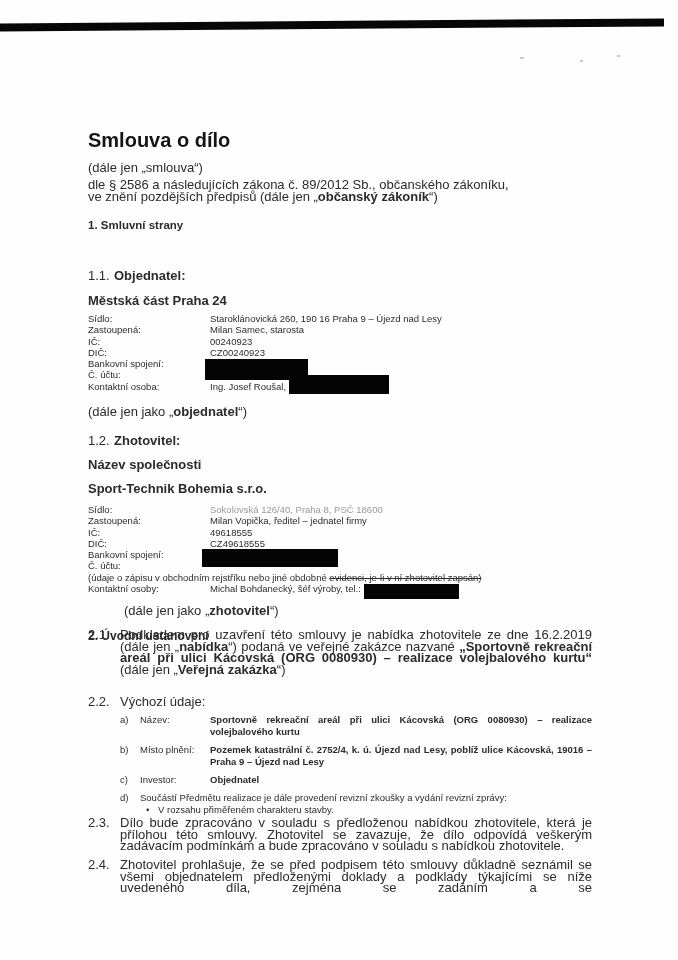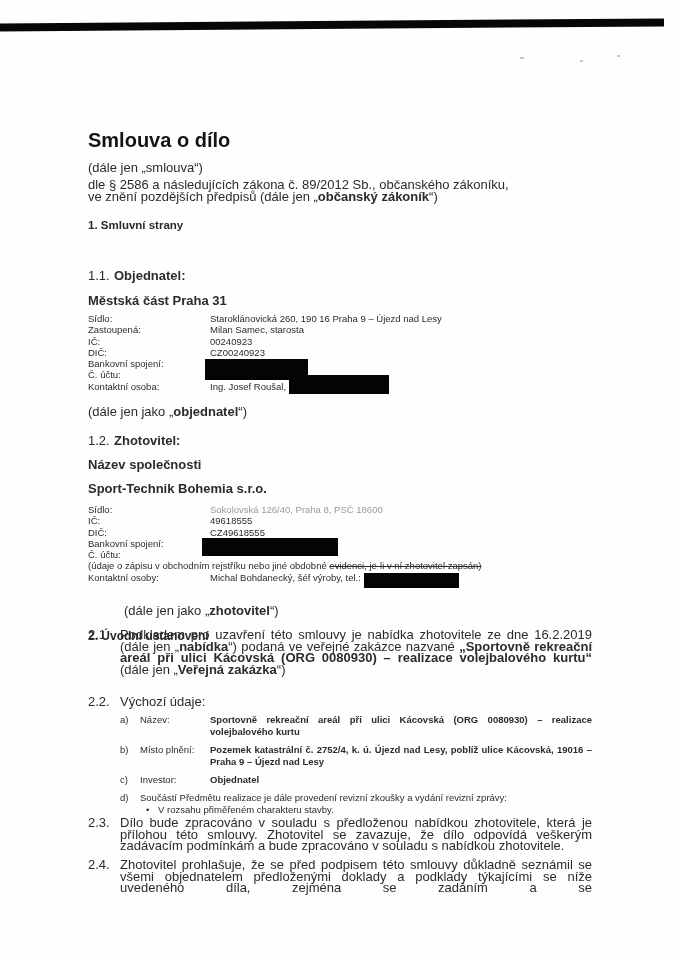--- a/index.html
+++ b/index.html
@@ -102,21 +102,21 @@
     <span>dle § 2586 a následujících zákona č. 89/2012 Sb., občanského zákoníku,</span><br>
     <span>ve znění pozdějších předpisů (dále jen „</span><b>občanský zákoník</b><span>“)</span>
   </div>
 
   <div class="blk center h-s1">1. Smluvní strany</div>
 
   <div class="blk clause c11">
     <span class="num">1.1.</span>
     <span class="ctitle">Objednatel:</span>
   </div>
-  <div class="blk obj-name">Městská část Praha 31</div>
+  <div class="blk obj-name">Městská část Praha 24</div>
 
   <div class="blk rows obj-rows">
     <div class="row">
       <span class="lbl">Sídlo:</span><span>Staroklánovická 260, 190 16 Praha 9 – Újezd nad Lesy</span>
     </div>
     <div class="row">
       <span class="lbl">Zastoupená:</span><span>Milan Samec, starosta</span>
     </div>
     <div class="row">
       <span class="lbl">IČ:</span><span>00240923</span>
@@ -142,20 +142,23 @@
   <div class="blk clause c12">
     <span class="num">1.2.</span>
     <span class="ctitle">Zhotovitel:</span>
   </div>
   <div class="blk zh-name">Sport-Technik Bohemia s.r.o.</div>
   <div class="blk nazev">Název společnosti</div>
 
   <div class="blk rows zh-rows">
     <div class="row">
       <span class="lbl">Sídlo:</span><span class="grey">Sokolovská 126/40, Praha 8, PSČ 18600</span>
+    </div>
+    <div class="row">
+      <span class="lbl">Zastoupená:</span><span>Milan Vopička, ředitel – jednatel firmy</span>
     </div>
     <div class="row">
       <span class="lbl">IČ:</span><span>49618555</span>
     </div>
     <div class="row">
       <span class="lbl">DIČ:</span><span>CZ49618555</span>
     </div>
     <div class="row">
       <span class="lbl">Bankovní spojení:</span><span class="redact zh-bank"></span>
     </div>

